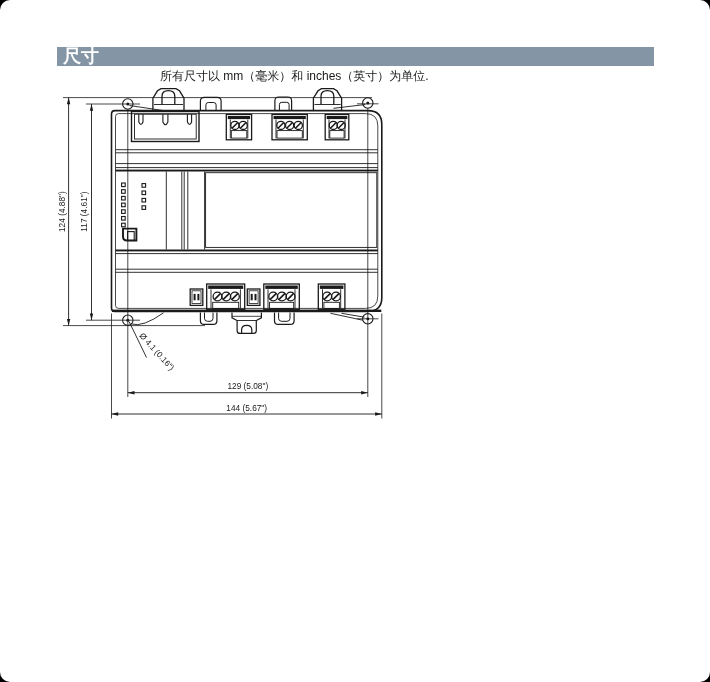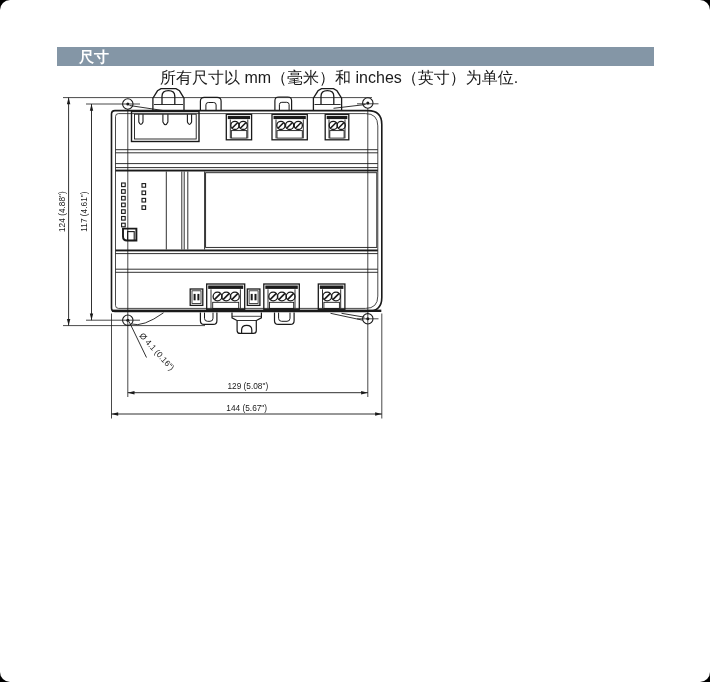--- a/index.html
+++ b/index.html
@@ -1,18 +1,18 @@
 <!DOCTYPE html>
 <html><head>
 <meta charset="utf-8">
 <style>
   html,body{margin:0;padding:0;background:#000;}
   .page{position:relative;width:710px;height:682px;background:#fff;border-radius:10px;overflow:hidden;font-family:"Liberation Sans",sans-serif;}
-  .bar{position:absolute;left:57px;top:47px;width:597px;height:19px;background:#8496a6;color:#fff;font-size:15px;font-weight:bold;line-height:19px;padding-left:22px;box-sizing:border-box;}
-  .subtitle{position:absolute;left:160px;top:68px;font-size:16px;color:#1a1a1a;}
+  .bar{position:absolute;left:57px;top:47px;width:597px;height:19px;background:#8496a6;color:#fff;font-size:18px;font-weight:bold;line-height:19px;padding-left:6px;box-sizing:border-box;}
+  .subtitle{position:absolute;left:160px;top:68px;font-size:12px;color:#1a1a1a;}
   svg{position:absolute;left:0;top:0;}
   text{font-family:"Liberation Sans",sans-serif;fill:#1a1a1a;}
 </style>
 </head>
 <body>
 <div class="page">
 
 <div class="bar">尺寸</div>
 
 <div class="subtitle">所有尺寸以 mm（毫米）和 inches（英寸）为单位.</div>

